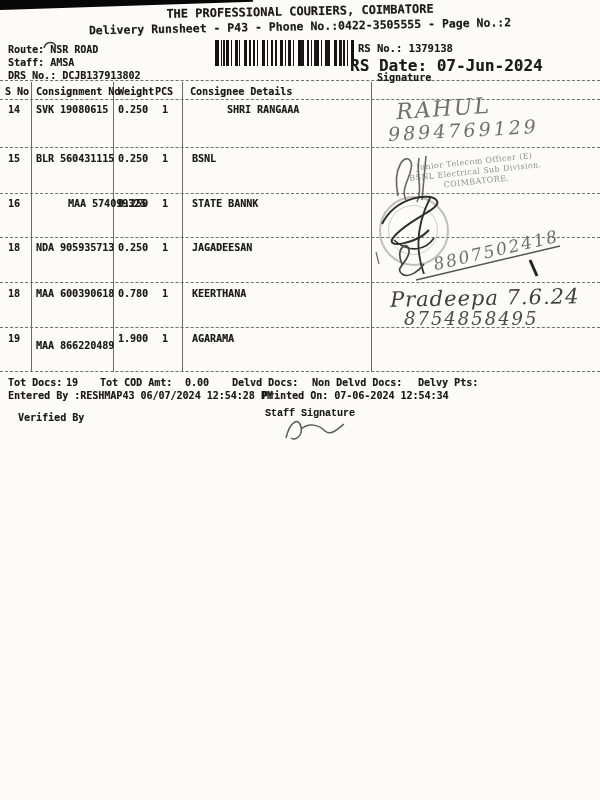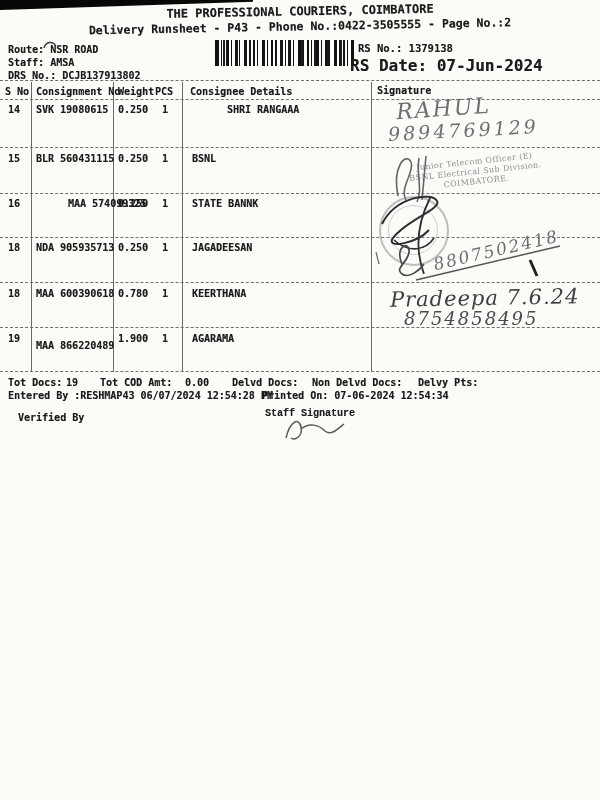--- a/index.html
+++ b/index.html
@@ -94,21 +94,21 @@
   <div class="vline" style="left:113px;"></div>
   <div class="vline" style="left:182px;"></div>
   <div class="vline" style="left:371px;"></div>
 
   <div>
     <span class="cell print" style="left:5px;top:86px;">S No</span>
     <span class="cell print" style="left:36px;top:86px;">Consignment No</span>
     <span class="cell print" style="left:118px;top:86px;">Weight</span>
     <span class="cell print" style="left:155px;top:86px;">PCS</span>
     <span class="cell print" style="left:190px;top:86px;">Consignee Details</span>
-    <span class="cell print" style="left:377px;top:85px;">Signature</span>
+    <span class="cell print" style="left:377px;top:72px;">Signature</span>
   </div>
 
   <div>
     <span class="cell print" style="left:8px;top:104px;">14</span>
     <span class="cell print" style="left:36px;top:104px;">SVK 19080615</span>
     <span class="cell print" style="left:118px;top:104px;">0.250</span>
     <span class="cell print" style="left:162px;top:104px;">1</span>
     <span class="cell print" style="left:192px;top:104px;padding-left:35px;">SHRI RANGAAA</span>
   </div>
 

